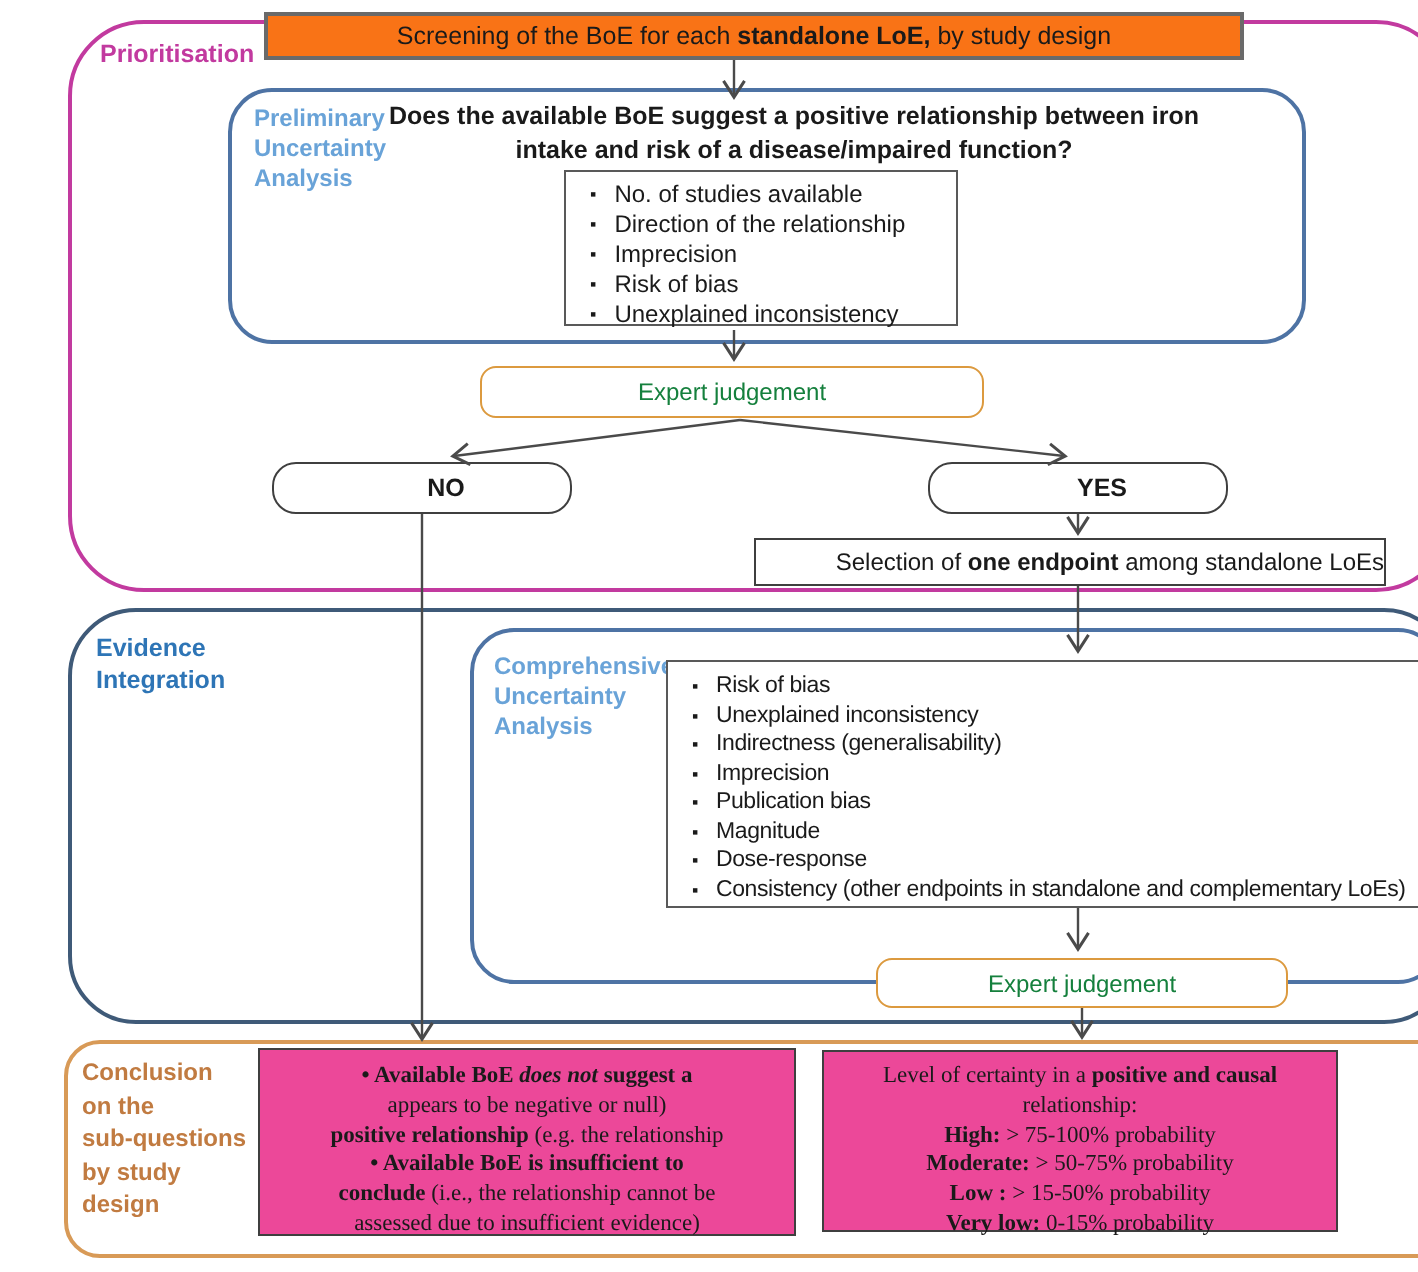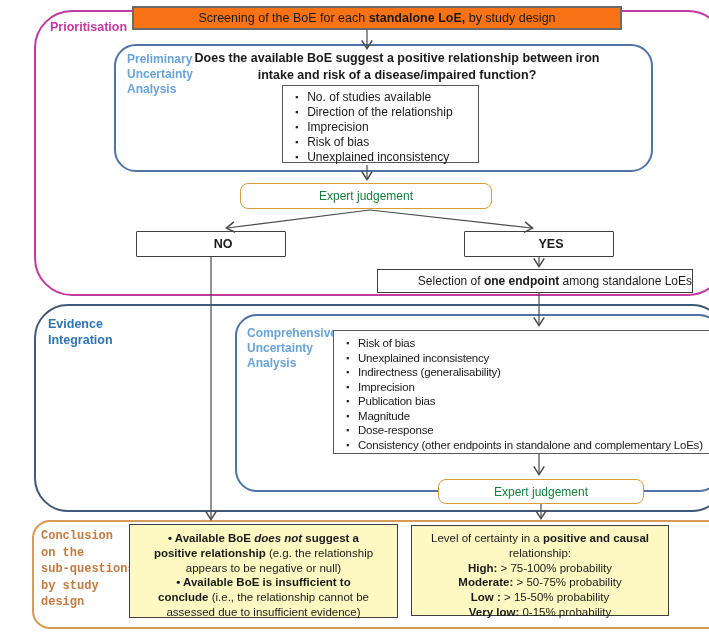--- a/index.html
+++ b/index.html
@@ -14,50 +14,50 @@
   .sec-prior{left:8px;top:10px;width:692px;height:286px;border:2.5px solid #c23a9f;border-radius:38px;background:transparent;}
   .sec-ei{left:8px;top:304px;width:692px;height:208px;border:2px solid #3f5a78;border-radius:34px;background:transparent;}
   .sec-conc{left:6px;top:520px;width:697px;height:109px;border:2.5px solid #d89a57;border-radius:18px;background:transparent;}
 
   .lbl{font-weight:bold;font-size:12.5px;}
   .lbl-prior{left:24px;top:20px;color:#c23a9f;}
   .lbl-blue-light{color:#69a3d8;font-size:12px;line-height:15px;}
   .lbl-prelim{left:101px;top:52px;}
   .lbl-ei{left:22px;top:316px;color:#2e75b6;line-height:16px;}
   .lbl-comp{left:221px;top:326px;}
-  .lbl-conc{left:15px;top:528px;color:#c17b41;font-size:12px;line-height:16.5px;font-family:Liberation Mono, monospace;}
+  .lbl-conc{left:15px;top:528px;color:#c17b41;font-size:12px;line-height:16.5px;}
 
   
   .box-screening{left:106px;top:6px;width:490px;height:24px;border:2px solid #6a6a6a;background:#f97316;
                  display:flex;align-items:center;justify-content:center;font-size:12.5px;}
   .box-prelim{left:88px;top:44px;width:539px;height:128px;border:2px solid #4e73a4;border-radius:22px;}
   .question{left:125px;top:50px;width:492px;text-align:center;font-weight:bold;font-size:12.5px;line-height:17px;}
   .bbox{border:1.6px solid #595959;background:#fff;font-size:12px;}
   .bbox1{left:256px;top:85px;width:197px;height:78px;padding:4px 4px 0 12px;line-height:15px;}
   .bbox2{left:307px;top:330px;width:378px;height:124px;padding:5px 4px 0 12px;line-height:14.5px;font-size:11.5px;letter-spacing:-0.2px;}
   .li{display:flex;}
   .blt{flex:0 0 auto;margin-right:9px;font-size:9px;line-height:inherit;}
   .txt{flex:1 1 auto;}
 
   .box-expert{border:1.8px solid #dc9a3f;border-radius:8px;background:#fff;color:#15803d;
               display:flex;align-items:center;justify-content:center;font-size:12px;}
   .expert1{left:214px;top:183px;width:252px;height:26px;}
   .expert2{left:412px;top:479px;width:206px;height:25px;}
 
-  .box-noyes{border:1.6px solid #3f3f3f;border-radius:1px;background:#fff;
+  .box-noyes{border:1.6px solid #3f3f3f;border-radius:12px;background:#fff;
              display:flex;align-items:center;justify-content:center;font-weight:bold;font-size:12.5px;padding-left:24px;}
   .box-no{left:110px;top:231px;width:150px;height:26px;}
   .box-yes{left:438px;top:231px;width:150px;height:26px;}
 
   .box-selection{left:351px;top:269px;width:316px;height:24px;border:1.6px solid #3f3f3f;background:#fff;
                  display:flex;align-items:center;justify-content:flex-end;font-size:12px;}
 
   .box-comp{left:209px;top:314px;width:486px;height:178px;border:2px solid #4e73a4;border-radius:22px;}
 
-  .box-concl{border:1.6px solid #3f3f3f;background:#fef9c3;text-align:center;font-size:11.5px;line-height:14.8px;}
+  .box-concl{border:1.6px solid #3f3f3f;background:#ec4899;text-align:center;font-size:11.5px;line-height:14.8px;font-family:Liberation Serif, serif;}
   .concl-left{left:103px;top:524px;width:269px;height:94px;padding-top:6px;}
   .concl-right{left:385px;top:525px;width:258px;height:91px;padding-top:5px;}
 
   svg.arrows{position:absolute;left:0;top:0;pointer-events:none;}
 </style>
 </head>
 <body>
 
 <div class="canvas">
 
@@ -170,22 +170,22 @@
         <span class="txt">Consistency (other endpoints in standalone and complementary LoEs)</span>
       </div>
     </div>
 
   <div class="abs box-expert expert2">
     <div>Expert judgement</div>
   </div>
 
   <div class="abs box-concl concl-left">
       <div class="ln"><span class="b">•  </span><span class="b">Available BoE </span><span class="b i">does not</span><span class="b"> suggest a</span></div>
+      <div class="ln"><span>appears to be negative or null)</span></div>
       <div class="ln"><span class="b">positive relationship</span><span> (e.g. the relationship</span></div>
-      <div class="ln"><span>appears to be negative or null)</span></div>
       <div class="ln"><span class="b">•  </span><span class="b">Available BoE is insufficient to</span></div>
       <div class="ln"><span class="b">conclude</span><span> (i.e., the relationship cannot be</span></div>
       <div class="ln"><span>assessed due to insufficient evidence)</span></div>
     </div>
   <div class="abs box-concl concl-right">
       <div class="ln"><span>Level of certainty in a </span><span class="b">positive and causal</span></div>
       <div class="ln"><span>relationship:</span></div>
       <div class="ln"><span class="b">High:</span><span> &gt; 75-100% probability</span></div>
       <div class="ln"><span class="b">Moderate:</span><span> &gt; 50-75% probability</span></div>
       <div class="ln"><span class="b">Low :</span><span> &gt; 15-50% probability</span></div>

